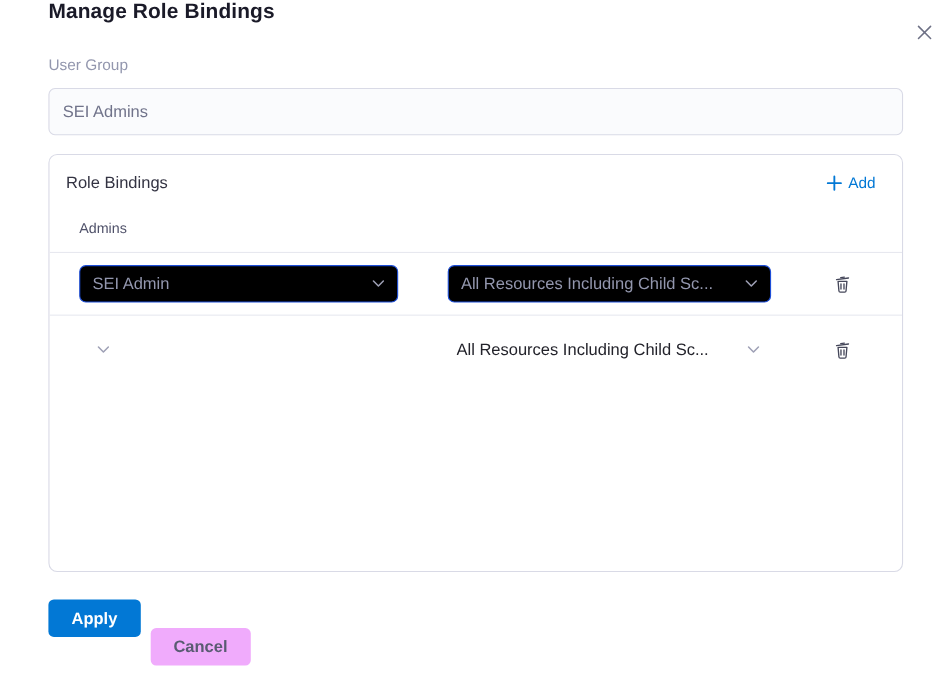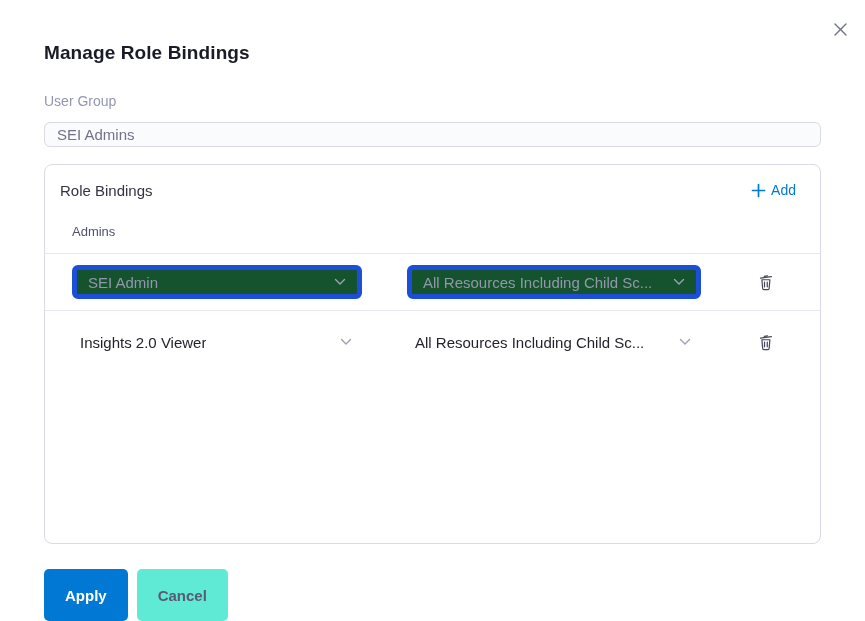--- a/index.html
+++ b/index.html
@@ -11,33 +11,32 @@
     color: #26262e;
   }
   .close-btn {
     position: absolute; top: 18px; right: 14px;
     width: 22px; height: 22px;
     background: none; border: none; cursor: pointer;
     display: flex; align-items: center; justify-content: center;
   }
   .content { padding: 0 44px; }
   .modal-title {
-    margin-top: 42px;
     font-size: 19px; line-height: 22px;
     font-weight: 700; color: #1a1a28;
     letter-spacing: 0.1px;
   }
   .field-label {
     margin-top: 30px;
     font-size: 14px; line-height: 15px;
     color: #9397ae;
   }
   .text-input {
     margin-top: 13px;
-    width: 100%; height: 25px;
+    width: 100%; height: 43px;
     border: 1px solid #d9dae6; border-radius: 6px;
     background: #fafbfd;
     color: #70738a; font-size: 15px;
     padding: 0 12px;
     font-family: "Liberation Sans", sans-serif;
     outline: none;
   }
   .panel {
     margin-top: 17px;
     border: 1px solid #d9dae6; border-radius: 8px;
@@ -80,22 +79,22 @@
     display: flex; align-items: center; justify-content: space-between;
     height: 34px; border-radius: 6px;
     font-size: 15px;
     padding: 0 11px;
     cursor: pointer;
   }
   .select .select-value {
     white-space: nowrap; overflow: hidden; text-overflow: ellipsis;
   }
   .select.disabled {
-    border: 5px solid #1d4ed8;
-    background: #14532d;
+    border: 1px solid #1d4ed8;
+    background: #000000;
     color: #9397ae;
     width: 290px;
   }
   .select.plain {
     border: none; background: transparent;
     color: #23232b;
     width: 290px;
     padding: 0 10px 0 8px;
   }
   .cell-resource .select.disabled { width: 294px; }
@@ -105,27 +104,27 @@
   .trash-btn {
     background: none; border: none; cursor: pointer;
     width: 26px; height: 26px;
     display: flex; align-items: center; justify-content: center;
   }
   .footer {
     margin-top: 25px;
     display: flex; gap: 9px;
   }
   .btn {
-    height: 52px; border-radius: 5px; border: none; cursor: pointer;
+    height: 34px; border-radius: 5px; border: none; cursor: pointer;
     font-size: 15px; font-weight: 700;
     font-family: "Liberation Sans", sans-serif;
     padding: 0 21px;
   }
   .btn-primary { background: #0278d5; color: #ffffff; }
-  .btn-secondary { background: #5eead4; color: #595b72; }
+  .btn-secondary { background: #f0abfc; color: #595b72; margin-top: 26px; }
 </style>
 </head>
 <body>
 
 <button class="close-btn">
   <span style="display:flex;">
     <svg width="19" height="19" viewBox="0 0 19 19">
       <path d="M4 4 L15 15 M15 4 L4 15" stroke="#6d7085" stroke-width="1.4" stroke-linecap="round" fill="none"></path>
     </svg>
   </span>
@@ -190,21 +189,20 @@
               <path d="M6.9 3.2 l3.1 -0.45"></path>
             </svg>
           </span>
         </button>
       </div>
     </div>
 
     <div class="binding-row second">
       <div class="cell-role">
         <div class="select plain">
-          <span class="select-value">Insights 2.0 Viewer</span>
           <span class="chevron">
             <svg width="12" height="8" viewBox="0 0 12 8">
               <path d="M1.5 1.5 L6 6 L10.5 1.5" stroke="#9ea0b5" stroke-width="1.4" stroke-linecap="round" stroke-linejoin="round" fill="none"></path>
             </svg>
           </span>
         </div>
       </div>
       <div class="cell-resource">
         <div class="select plain">
           <span class="select-value">All Resources Including Child Sc...</span>

